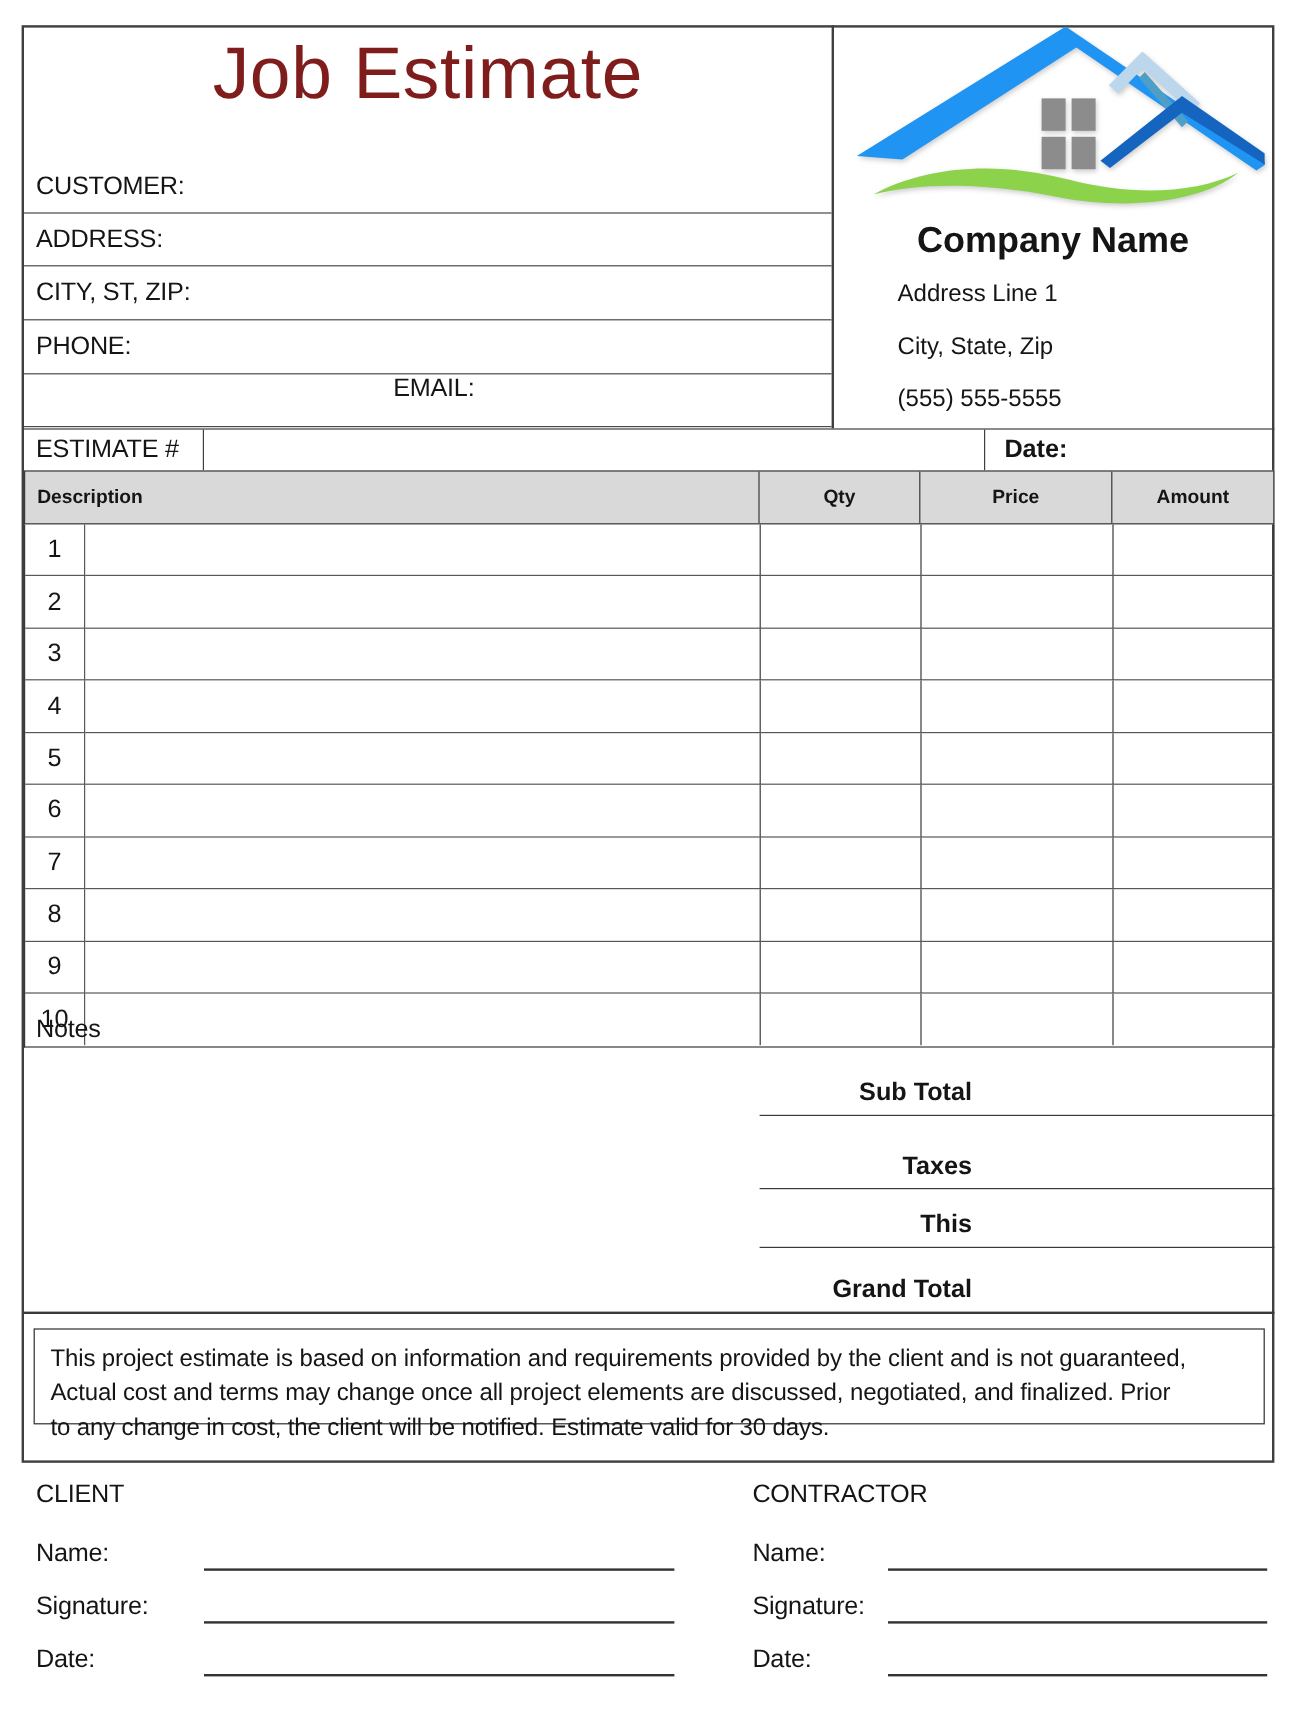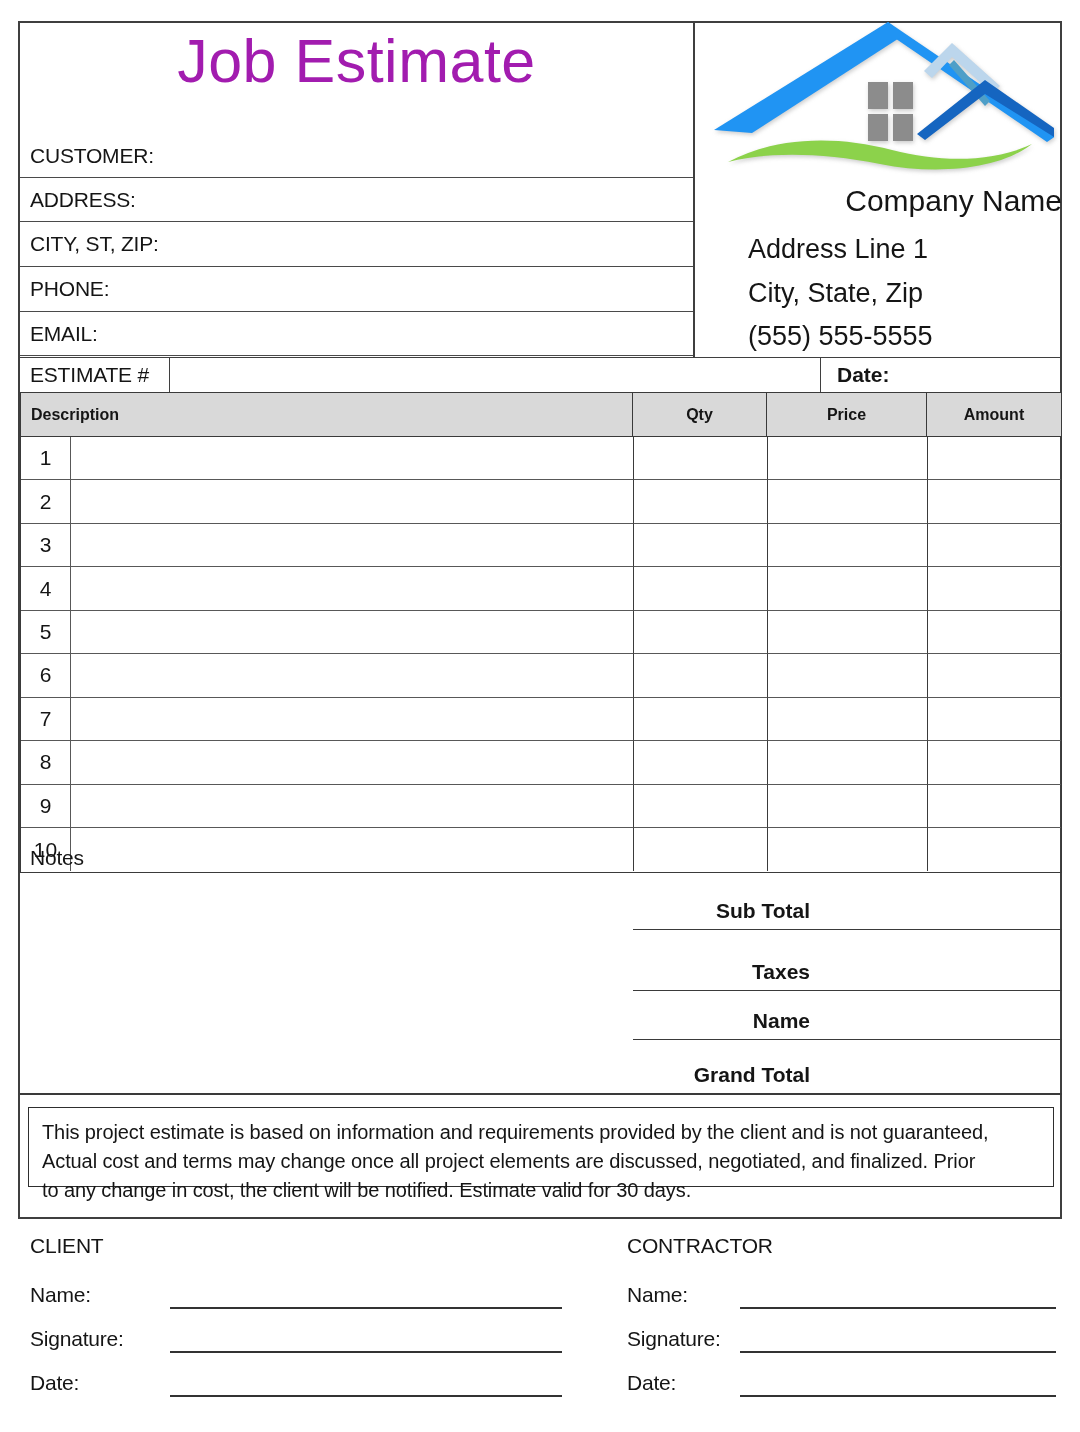--- a/index.html
+++ b/index.html
@@ -6,35 +6,35 @@
   .page{position:relative;width:1080px;height:1432px;background:#fff;overflow:hidden;
         font-family:"Liberation Sans","DejaVu Sans",sans-serif;color:#151515;}
   .abs{position:absolute;}
   .lbl{letter-spacing:-0.2px;}
 
   
   .outer{left:18px;top:21px;width:1044px;height:1198px;border:2px solid #3f3f3f;box-sizing:border-box;}
 
   
   .title{left:20px;top:26px;width:673px;margin:0;text-align:center;font-size:61px;font-weight:400;
-         letter-spacing:0.5px;color:#a21caf;}
+         letter-spacing:0.5px;color:#7f1d1d;}
 
   
   .vdiv{left:693px;top:21px;width:2px;height:336px;background:#3f3f3f;}
 
   
   .field-row{position:absolute;left:20px;width:673px;border-bottom:1.5px solid #4a4a4a;box-sizing:border-box;
              display:flex;align-items:center;}
   .fr-lbl{font-size:21px;padding-left:10px;}
   .fr-blank{flex:1;height:100%;}
 
   
   .logo{left:702px;top:16px;filter:drop-shadow(1px 2px 2px rgba(110,110,110,.35));}
-  .co-name{left:693px;top:184px;width:369px;text-align:right;font-size:30px;}
-  .co-line{left:748px;font-size:27px;}
+  .co-name{left:693px;top:184px;width:369px;text-align:center;font-size:30px;font-weight:bold;}
+  .co-line{left:748px;font-size:20px;}
 
   
   .est-row{left:20px;top:357px;width:1042px;height:35px;border-top:1.5px solid #3f3f3f;box-sizing:border-box;
            display:flex;align-items:stretch;}
   .est-lbl-cell{width:150px;border-right:1.5px solid #3f3f3f;box-sizing:border-box;display:flex;align-items:center;}
   .est-lbl-cell span{font-size:21px;padding-left:10px;}
   .est-val-cell{flex:1;}
   .date-cell{width:242px;border-left:1.5px solid #3f3f3f;box-sizing:border-box;display:flex;align-items:center;}
   .date-cell .dlbl{font-size:21px;font-weight:bold;padding-left:16px;}
   .date-val{flex:1;height:100%;}
@@ -94,21 +94,21 @@
         <div class="fr-blank"></div>
       </div>
       <div class="field-row" style="top: 222px; height: 45px;">
         <span class="lbl fr-lbl">CITY, ST, ZIP:</span>
         <div class="fr-blank"></div>
       </div>
       <div class="field-row" style="top: 267px; height: 45px;">
         <span class="lbl fr-lbl">PHONE:</span>
         <div class="fr-blank"></div>
       </div>
-      <div class="field-row" style="top: 312px; height: 44px;">
+      <div class="field-row" style="top: 312px; height: 44px; flex-direction: column;">
         <span class="lbl fr-lbl">EMAIL:</span>
         <div class="fr-blank"></div>
       </div>
     </div>
 
   <svg class="abs logo" width="352" height="160" viewBox="0 0 352 160">
     <polygon points="186,6 354,120 345,126 181,14" fill="#2094F3"></polygon>
     <polygon points="222,55 250,27 298,70 290,77 250,41 230,62" fill="#BCD6EC"></polygon>
     <polygon points="247,49 252,44 288,85 283,90" fill="#4E9FC8"></polygon>
     <polygon points="215,118 283,64 352,112 352,121 283,78 223,124" fill="#1565C0"></polygon>
@@ -202,21 +202,21 @@
   <div id="totalsHost">
       <div class="abs total-row tb" style="top: 873px; height: 57px;">
         <span class="total-lbl">Sub Total</span>
         <div class="total-value"></div>
       </div>
       <div class="abs total-row tb" style="top: 936px; height: 55px;">
         <span class="total-lbl">Taxes</span>
         <div class="total-value"></div>
       </div>
       <div class="abs total-row tb" style="top: 985px; height: 55px;">
-        <span class="total-lbl">Name</span>
+        <span class="total-lbl">This</span>
         <div class="total-value"></div>
       </div>
       <div class="abs total-row" style="top: 1040px; height: 53px;">
         <span class="total-lbl">Grand Total</span>
         <div class="total-value"></div>
       </div>
     </div>
   <div class="abs bottom-line"></div>
 
   <div class="abs disc-box">

